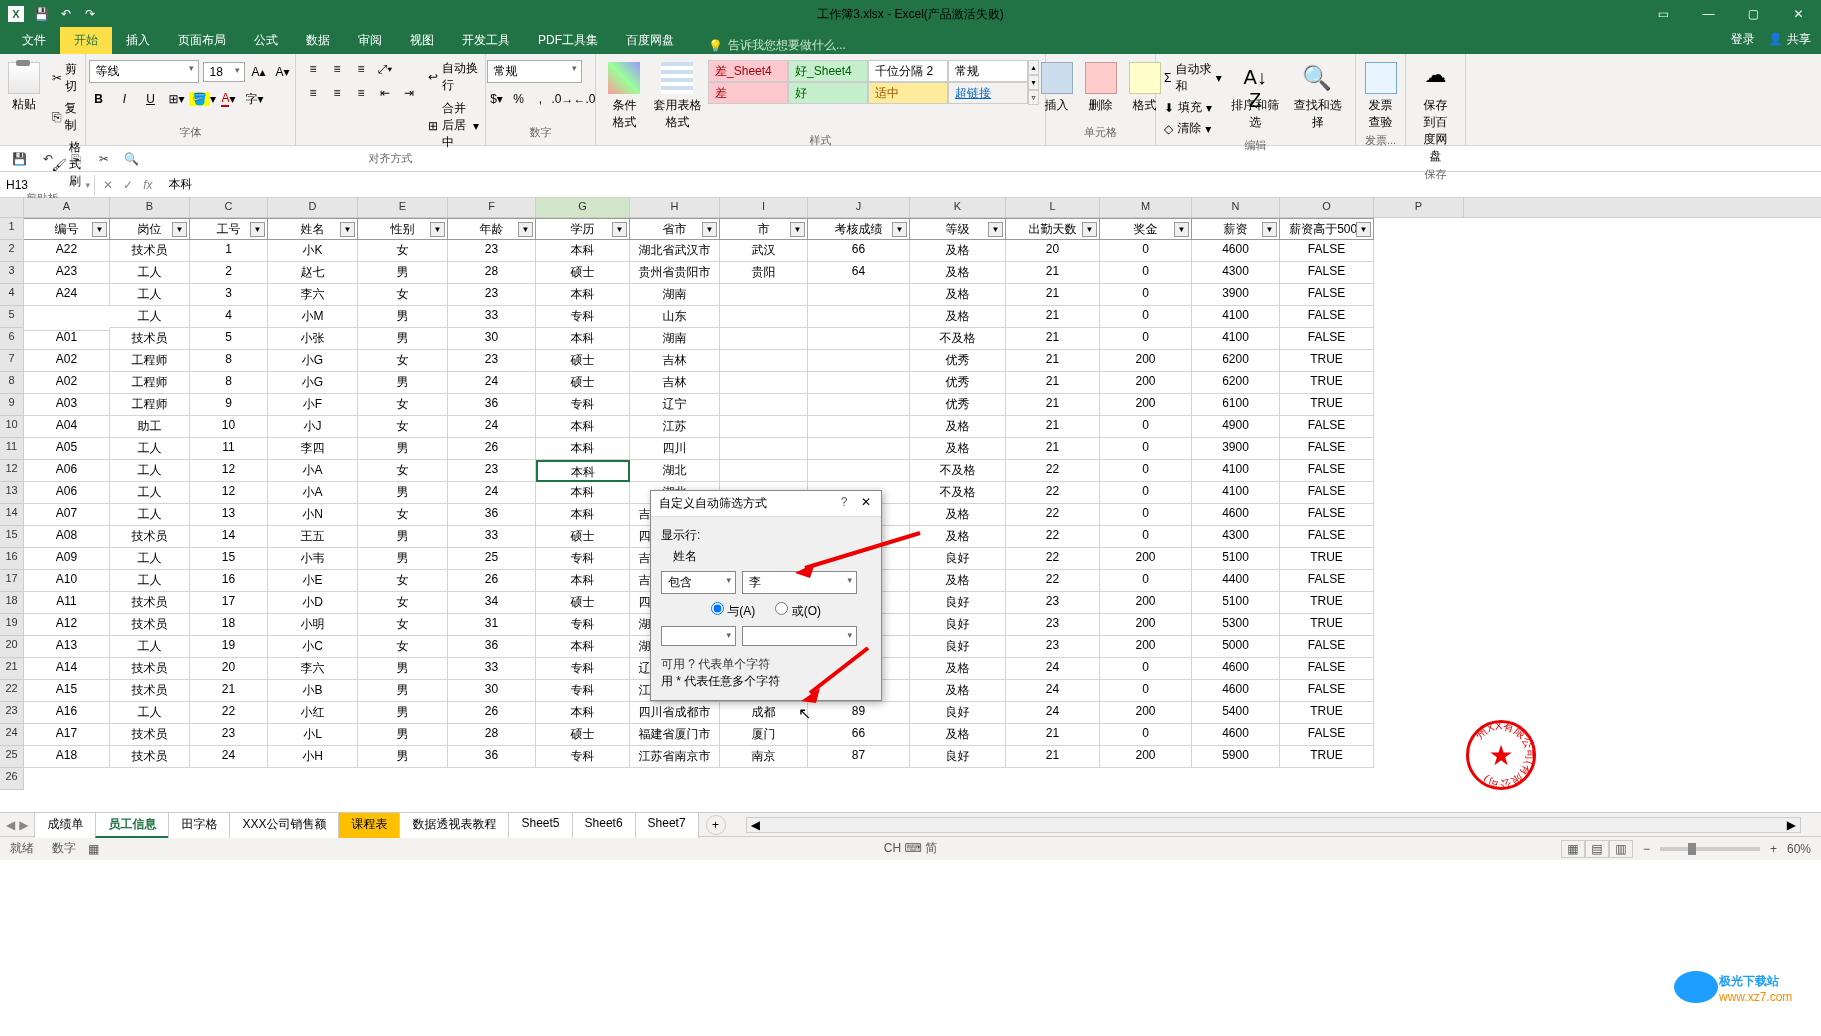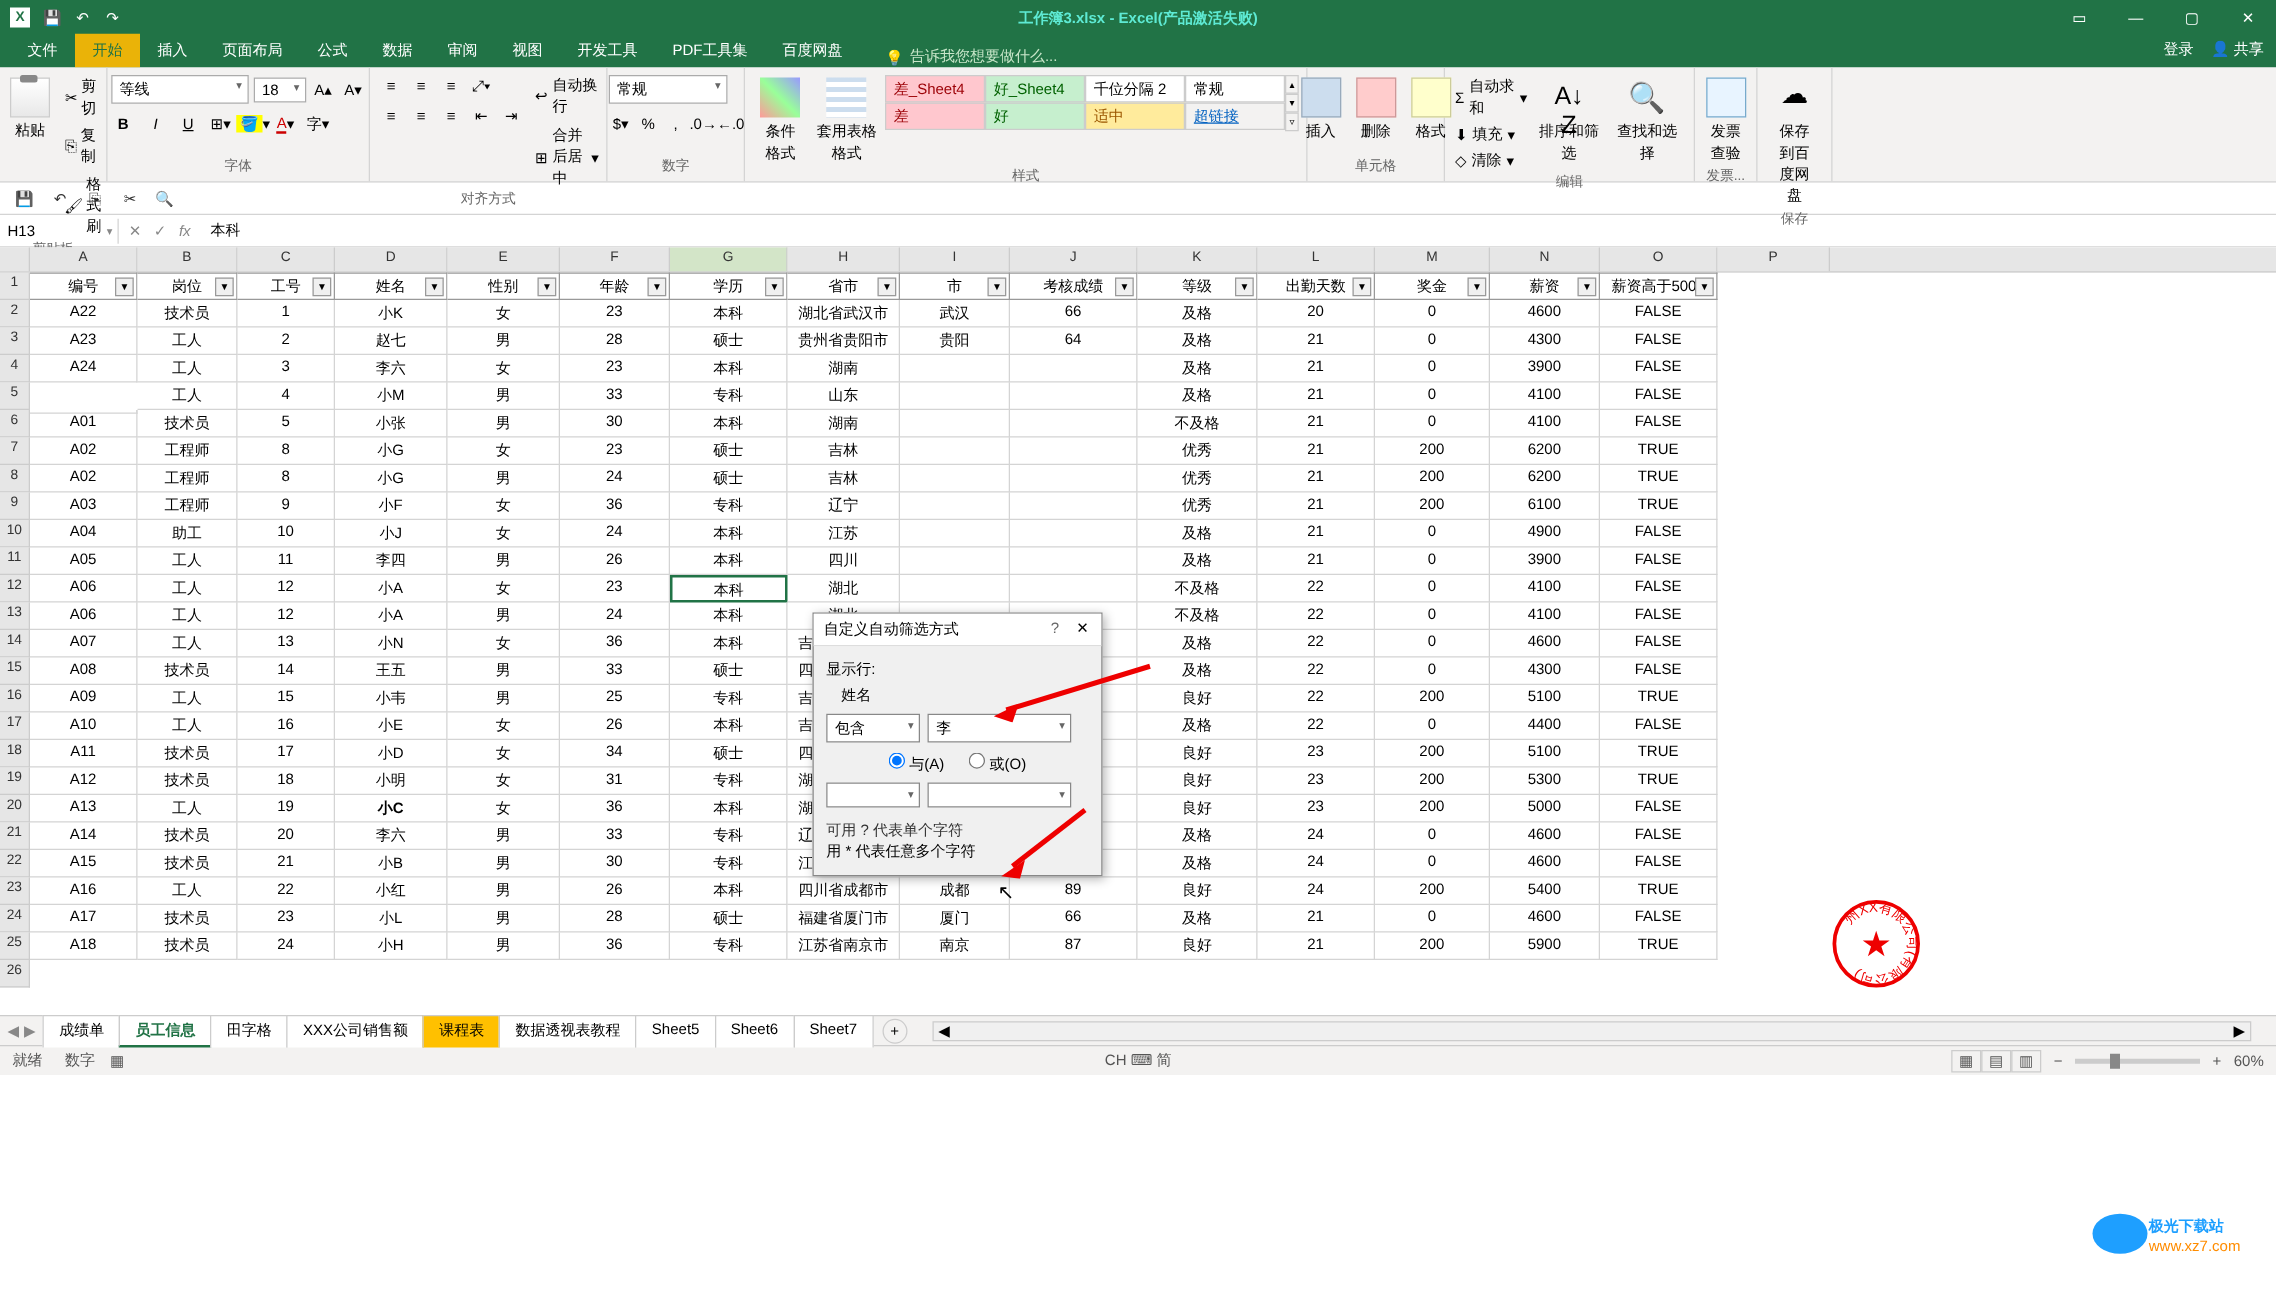--- a/index.html
+++ b/index.html
@@ -1,26 +1,26 @@
 <!DOCTYPE html>
 <html><head>
 <meta charset="utf-8">
 <style>
 *{margin:0;padding:0;box-sizing:border-box;font-family:"Microsoft YaHei","Segoe UI",sans-serif;font-size:12px;}
 body{background:#fff;overflow:hidden;width:1821px;height:1036px;position:relative;}
 .titlebar{height:28px;background:#217346;display:flex;align-items:center;position:relative;}
 .title-left{display:flex;align-items:center;padding-left:8px;}
 .excel-icon{width:16px;height:16px;background:#fff;color:#217346;display:flex;align-items:center;justify-content:center;font-weight:bold;font-size:11px;margin-right:6px;}
 .qat-btn{width:20px;height:20px;margin:0 2px;display:flex;align-items:center;justify-content:center;color:#fff;}
-.title-center{position:absolute;left:50%;transform:translateX(-50%);color:#5eead4;font-size:12px;font-weight:bold;}
+.title-center{position:absolute;left:50%;transform:translateX(-50%);color:#000000;font-size:12px;}
 .title-right{margin-left:auto;display:flex;}
 .win-btn{width:45px;height:28px;display:flex;align-items:center;justify-content:center;color:#fff;}
 .ribbon-tabs{height:26px;background:#217346;display:flex;align-items:flex-end;padding-left:8px;position:relative;}
 .r-tab{padding:5px 14px;color:#fff;font-size:12px;cursor:pointer;}
-.r-tab.active{background:#eab308;color:#217346;}
+.r-tab.active{background:#fde047;color:#217346;}
 .tell-me{margin-left:20px;display:flex;align-items:center;color:#c8e6c9;font-size:12px;}
 .tell-me .bulb{margin-right:5px;}
 .ribbon-right{position:absolute;right:10px;top:3px;display:flex;gap:14px;color:#fff;font-size:12px;}
 .ribbon{height:92px;background:#f3f2f1;border-bottom:1px solid #d4d4d4;display:flex;position:relative;}
 .rgroup{border-right:1px solid #d4d4d4;padding:3px 6px;display:flex;flex-direction:column;align-items:center;justify-content:space-between;position:relative;}
 .rgroup-label{font-size:11px;color:#666;text-align:center;padding-bottom:2px;width:100%;}
 .rgroup-content{display:flex;align-items:flex-start;flex:1;padding-top:3px;}
 .paste-btn{display:flex;flex-direction:column;align-items:center;padding:2px 6px;}
 .paste-icon{width:32px;height:32px;background:linear-gradient(#fff,#e8e8e8);border:1px solid #ccc;margin-bottom:2px;position:relative;}
 .paste-icon::before{content:"";position:absolute;top:-3px;left:7px;width:14px;height:6px;background:#888;border-radius:2px;}
@@ -719,21 +719,21 @@
           <div class="cell" style="width: 96px;">良好</div>
           <div class="cell" style="width: 94px;">23</div>
           <div class="cell" style="width: 92px;">200</div>
           <div class="cell" style="width: 88px;">5300</div>
           <div class="cell" style="width: 94px;">TRUE</div>
         </div>
         <div class="data-row">
           <div class="cell" style="width: 86px;">A13</div>
           <div class="cell" style="width: 80px;">工人</div>
           <div class="cell" style="width: 78px;">19</div>
-          <div class="cell" style="width: 90px; font-weight: bold;">小C</div>
+          <div class="cell" style="width: 90px;">小C</div>
           <div class="cell" style="width: 90px;">女</div>
           <div class="cell" style="width: 88px;">36</div>
           <div class="cell" style="width: 94px;">本科</div>
           <div class="cell" style="width: 90px;">湖南省长沙市</div>
           <div class="cell" style="width: 88px;">长沙</div>
           <div class="cell" style="width: 102px;">87</div>
           <div class="cell" style="width: 96px;">良好</div>
           <div class="cell" style="width: 94px;">23</div>
           <div class="cell" style="width: 92px;">200</div>
           <div class="cell" style="width: 88px;">5000</div>

